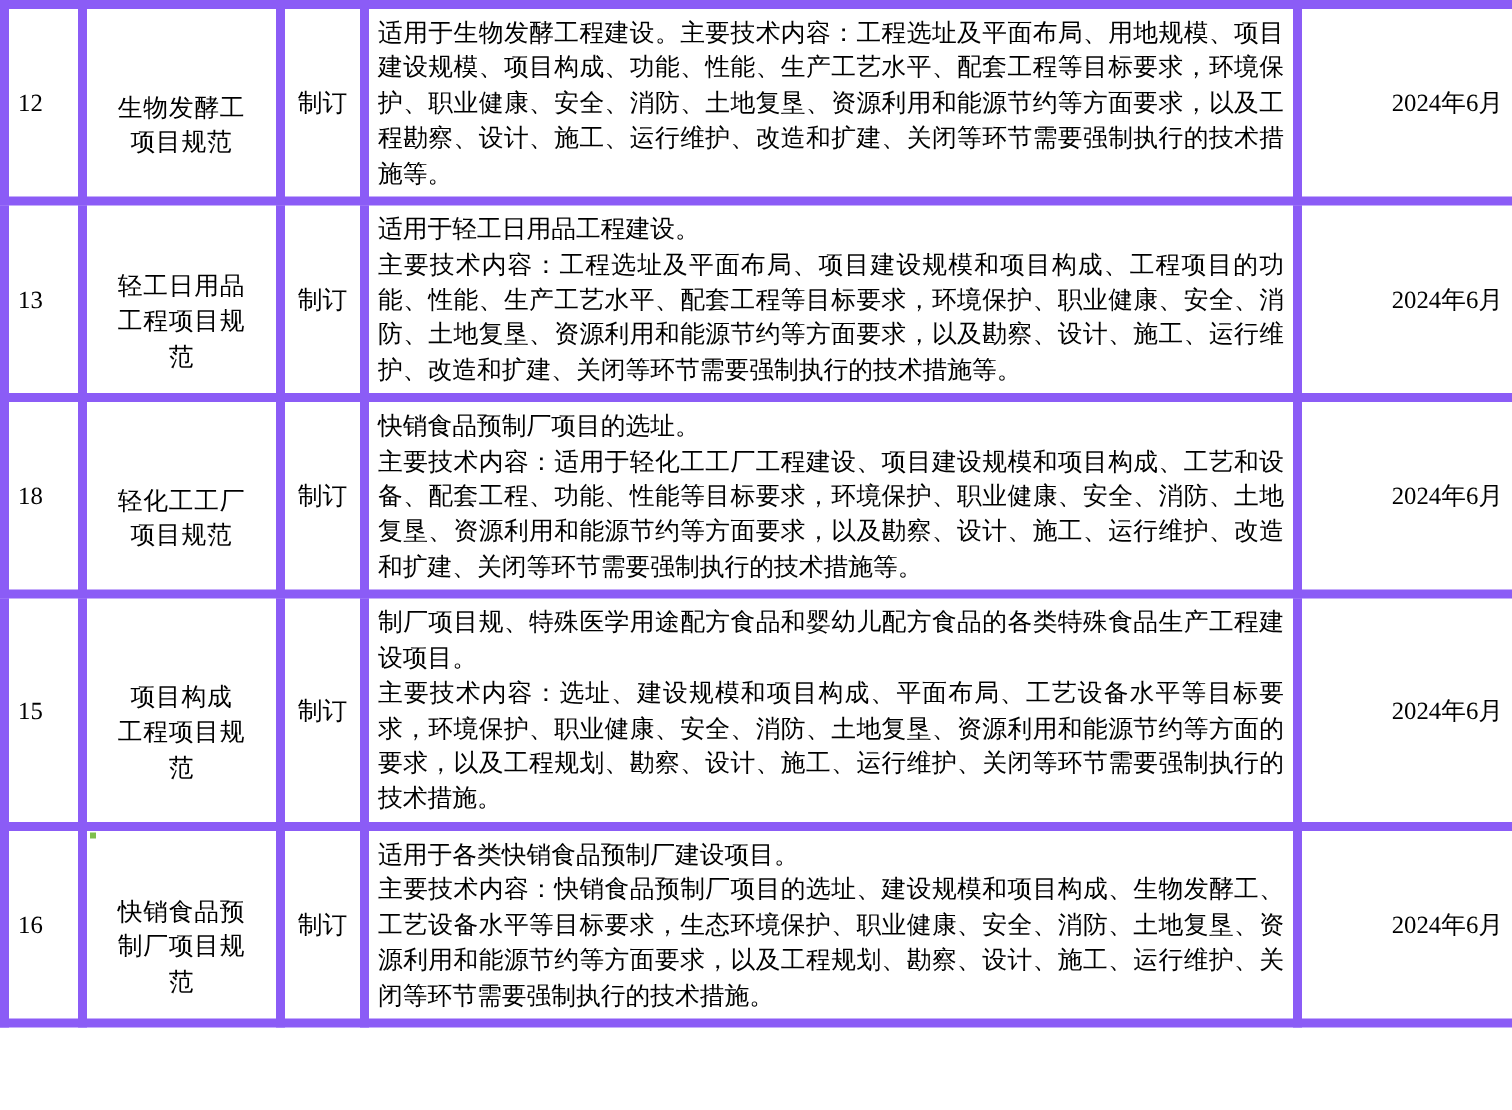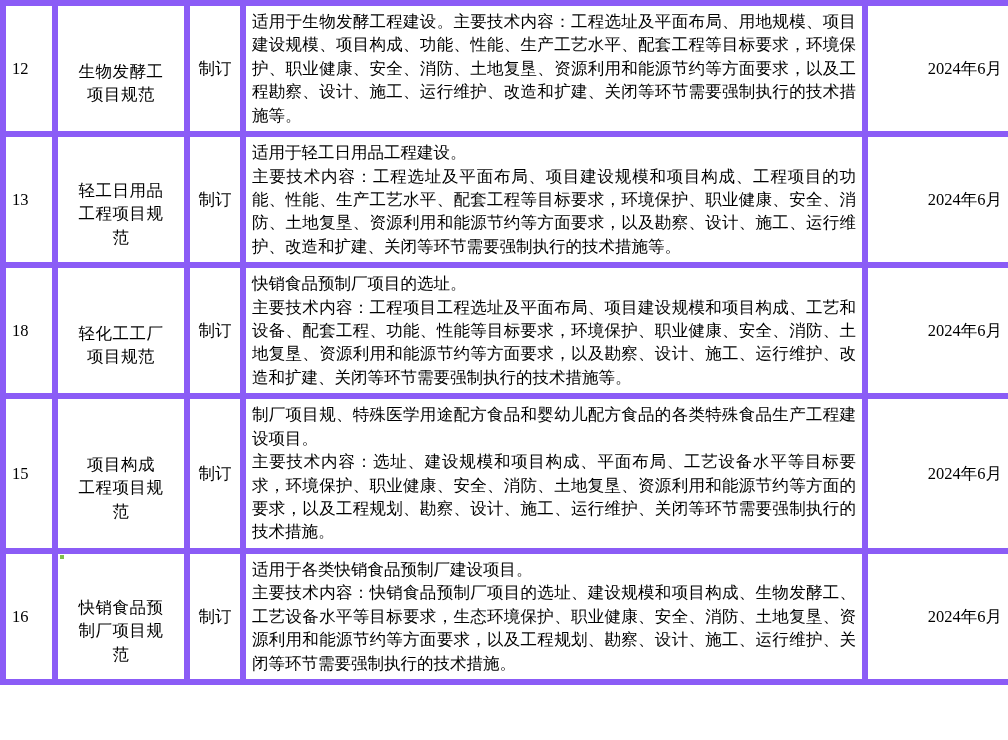--- a/index.html
+++ b/index.html
@@ -132,21 +132,21 @@
         <td class="num">18</td>
         <td class="name">
           <span class="name-lines">
             <span>轻化工工厂</span>
             <span>项目规范</span>
           </span>
         </td>
         <td class="type">制订</td>
         <td class="desc">
           <p>快销食品预制厂项目的选址。</p>
-          <p>主要技术内容：工程项目工程选址及平面布局、项目建设规模和项目构成、工艺和设备、配套工程、功能、性能等目标要求，环境保护、职业健康、安全、消防、土地复垦、资源利用和能源节约等方面要求，以及勘察、设计、施工、运行维护、改造和扩建、关闭等环节需要强制执行的技术措施等。</p>
+          <p>主要技术内容：适用于轻化工工厂工程建设、项目建设规模和项目构成、工艺和设备、配套工程、功能、性能等目标要求，环境保护、职业健康、安全、消防、土地复垦、资源利用和能源节约等方面要求，以及勘察、设计、施工、运行维护、改造和扩建、关闭等环节需要强制执行的技术措施等。</p>
         </td>
         <td class="date">2024年6月</td>
       </tr>
 
       <tr>
         <td class="num">15</td>
         <td class="name">
           <span class="name-lines">
             <span>项目构成</span>
             <span>工程项目规</span>

